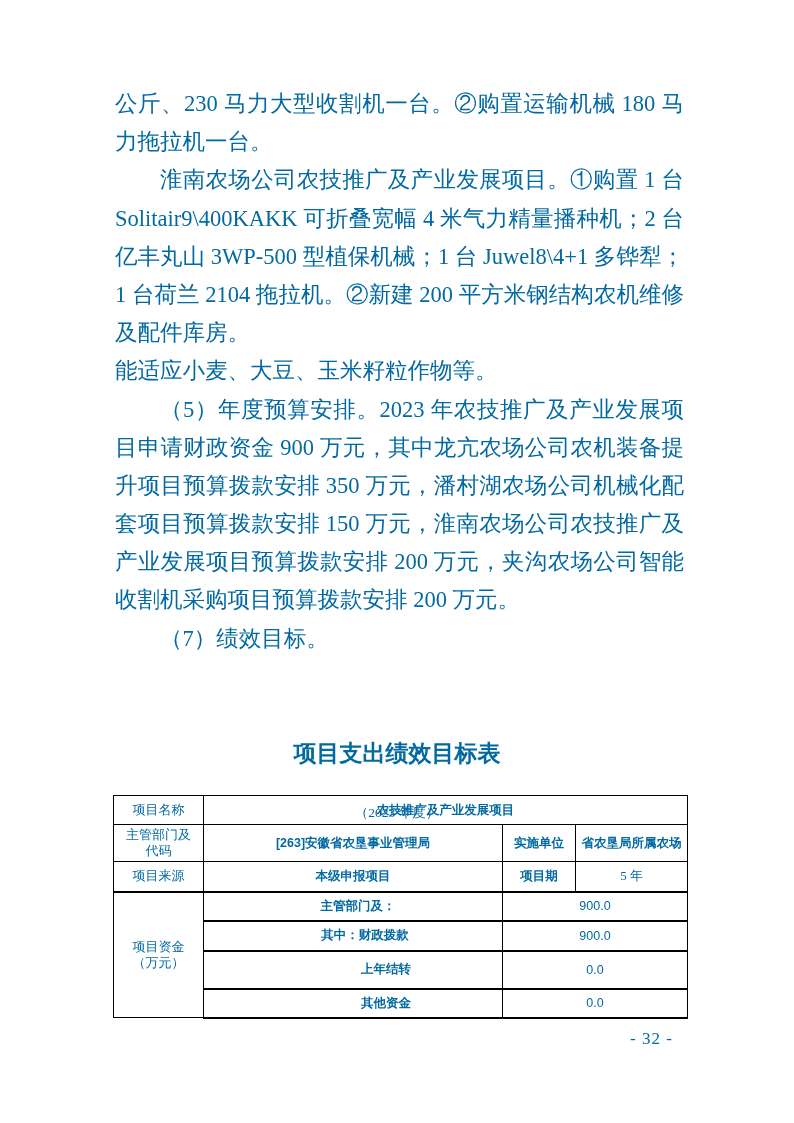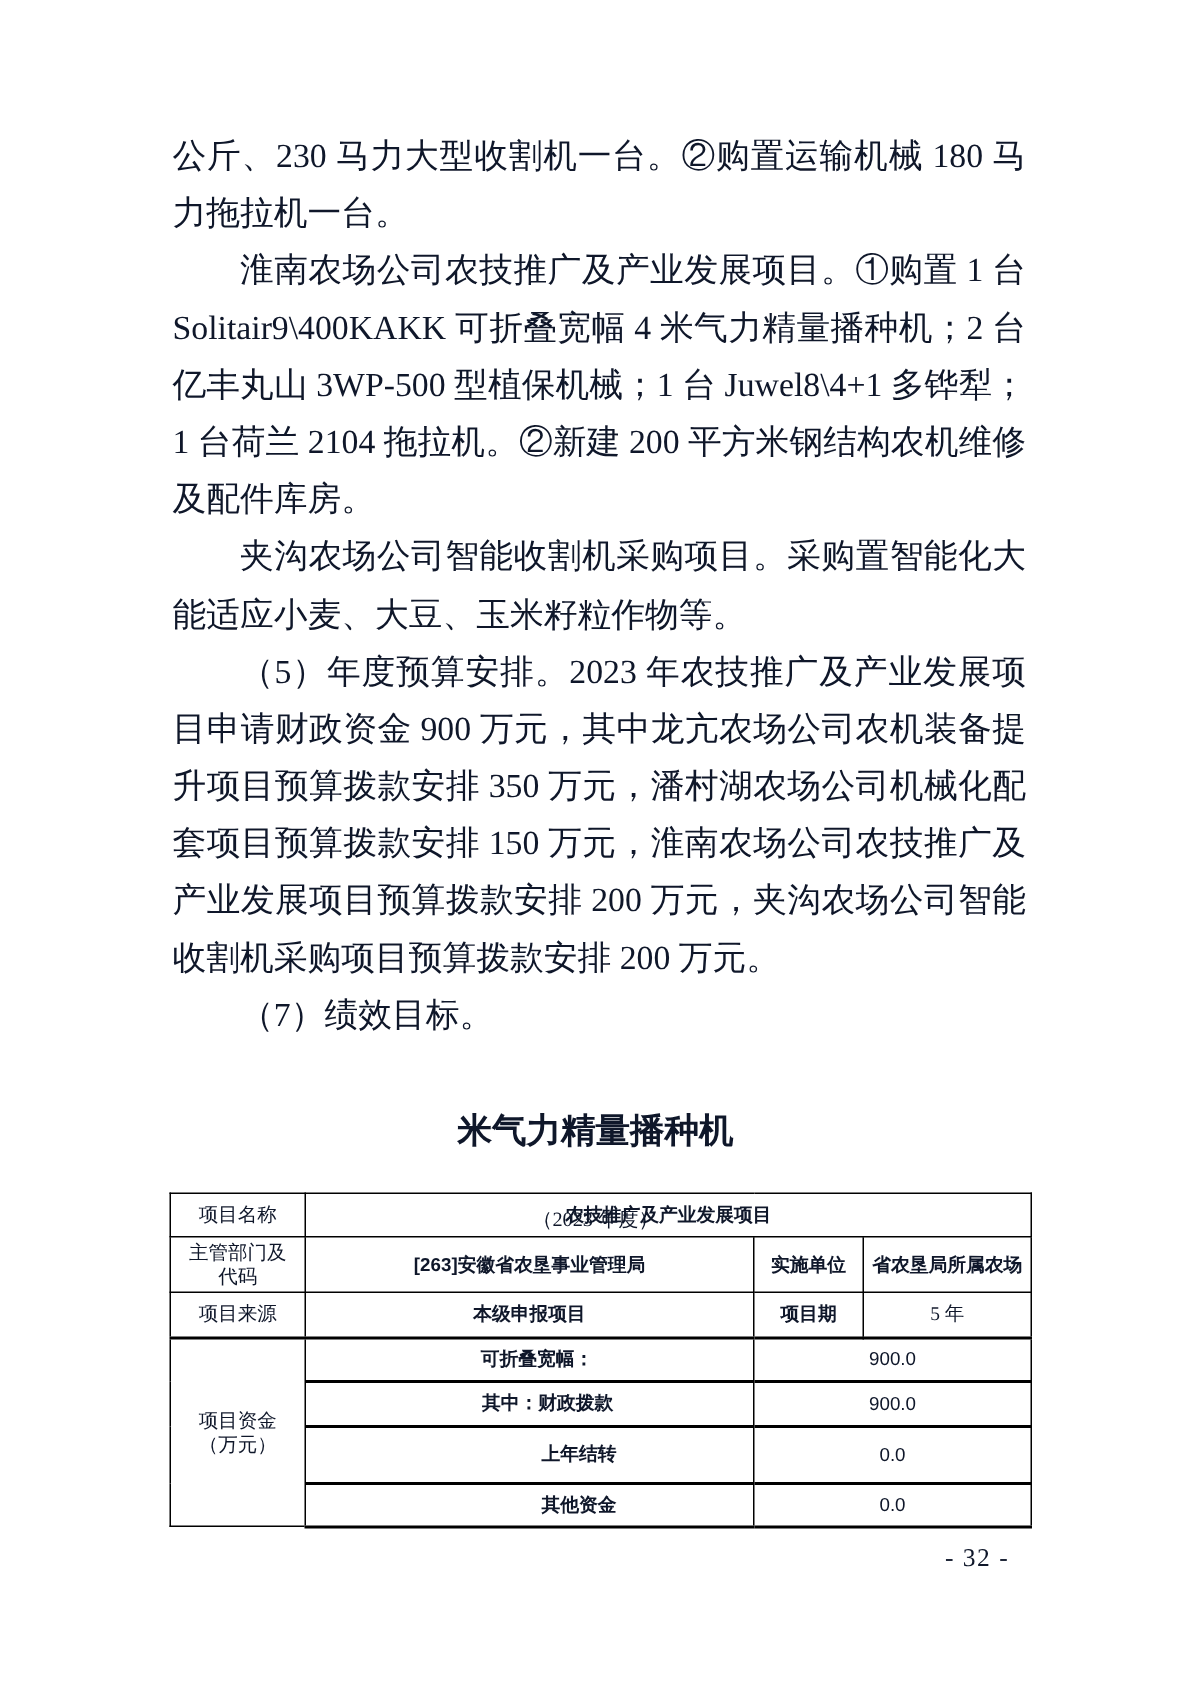--- a/index.html
+++ b/index.html
@@ -2,21 +2,21 @@
 <html><head>
 <meta charset="utf-8">
 <style>
   * { box-sizing: border-box; margin: 0; padding: 0; }
   html, body { background: #ffffff; }
   .page {
     position: relative;
     width: 794px;
     height: 1123px;
     background: #ffffff;
-    color: #0f172a;
+    color: #0369a1;
     font-family: "Liberation Serif", "DejaVu Serif", serif;
     overflow: hidden;
   }
   
   .body-text {
     position: absolute;
     left: 115px;
     top: 85px;
     width: 569px;
     font-size: 22.5px;
@@ -111,32 +111,31 @@
 <div class="page">
 
   <div class="body-text">
     <div class="body-line">公斤、230 马力大型收割机一台。②购置运输机械 180 马</div>
     <div class="body-line end">力拖拉机一台。</div>
     <div class="body-line indent">淮南农场公司农技推广及产业发展项目。①购置 1 台</div>
     <div class="body-line">Solitair9\400KAKK 可折叠宽幅 4 米气力精量播种机；2 台</div>
     <div class="body-line">亿丰丸山 3WP-500 型植保机械；1 台 Juwel8\4+1 多铧犁；</div>
     <div class="body-line">1 台荷兰 2104 拖拉机。②新建 200 平方米钢结构农机维修</div>
     <div class="body-line end">及配件库房。</div>
-    <div class="body-line indent">夹沟农场公司智能收割机采购项目。采购置智能化大</div>
     <div class="body-line end">能适应小麦、大豆、玉米籽粒作物等。</div>
     <div class="body-line indent">（5）年度预算安排。2023 年农技推广及产业发展项</div>
     <div class="body-line">目申请财政资金 900 万元，其中龙亢农场公司农机装备提</div>
     <div class="body-line">升项目预算拨款安排 350 万元，潘村湖农场公司机械化配</div>
     <div class="body-line">套项目预算拨款安排 150 万元，淮南农场公司农技推广及</div>
     <div class="body-line">产业发展项目预算拨款安排 200 万元，夹沟农场公司智能</div>
     <div class="body-line end">收割机采购项目预算拨款安排 200 万元。</div>
     <div class="body-line end indent">（7）绩效目标。</div>
   </div>
 
-  <div class="table-title">米气力精量播种机</div>
+  <div class="table-title">项目支出绩效目标表</div>
   <div class="table-subtitle">（2023 年度）</div>
 
   <table class="perf">
     <colgroup>
       <col style="width:90px">
         <col style="width:299px">
         <col style="width:73px">
         <col style="width:112px">
     </colgroup>
     <tbody>
@@ -157,21 +156,21 @@
         <td class="rowlabel">项目来源</td>
         <td class="cell-bold">本级申报项目</td>
         <td class="cell-bold">项目期</td>
         <td class="plainval">5 年</td>
       </tr>
       <tr class="fund" style="height:29px">
         <td rowspan="4" class="rowlabel fund-span">
           <div>项目资金</div>
           <div>（万元）</div>
         </td>
-        <td class="fund-name pad-a">可折叠宽幅：</td>
+        <td class="fund-name pad-a">主管部门及：</td>
         <td colspan="2" class="fund-value">900.0</td>
       </tr>
       <tr class="fund" style="height:30px">
         <td class="fund-name pad-b">其中：财政拨款</td>
         <td colspan="2" class="fund-value">900.0</td>
       </tr>
       <tr class="fund" style="height:38px">
         <td class="fund-name pad-c">上年结转</td>
         <td colspan="2" class="fund-value">0.0</td>
       </tr>

